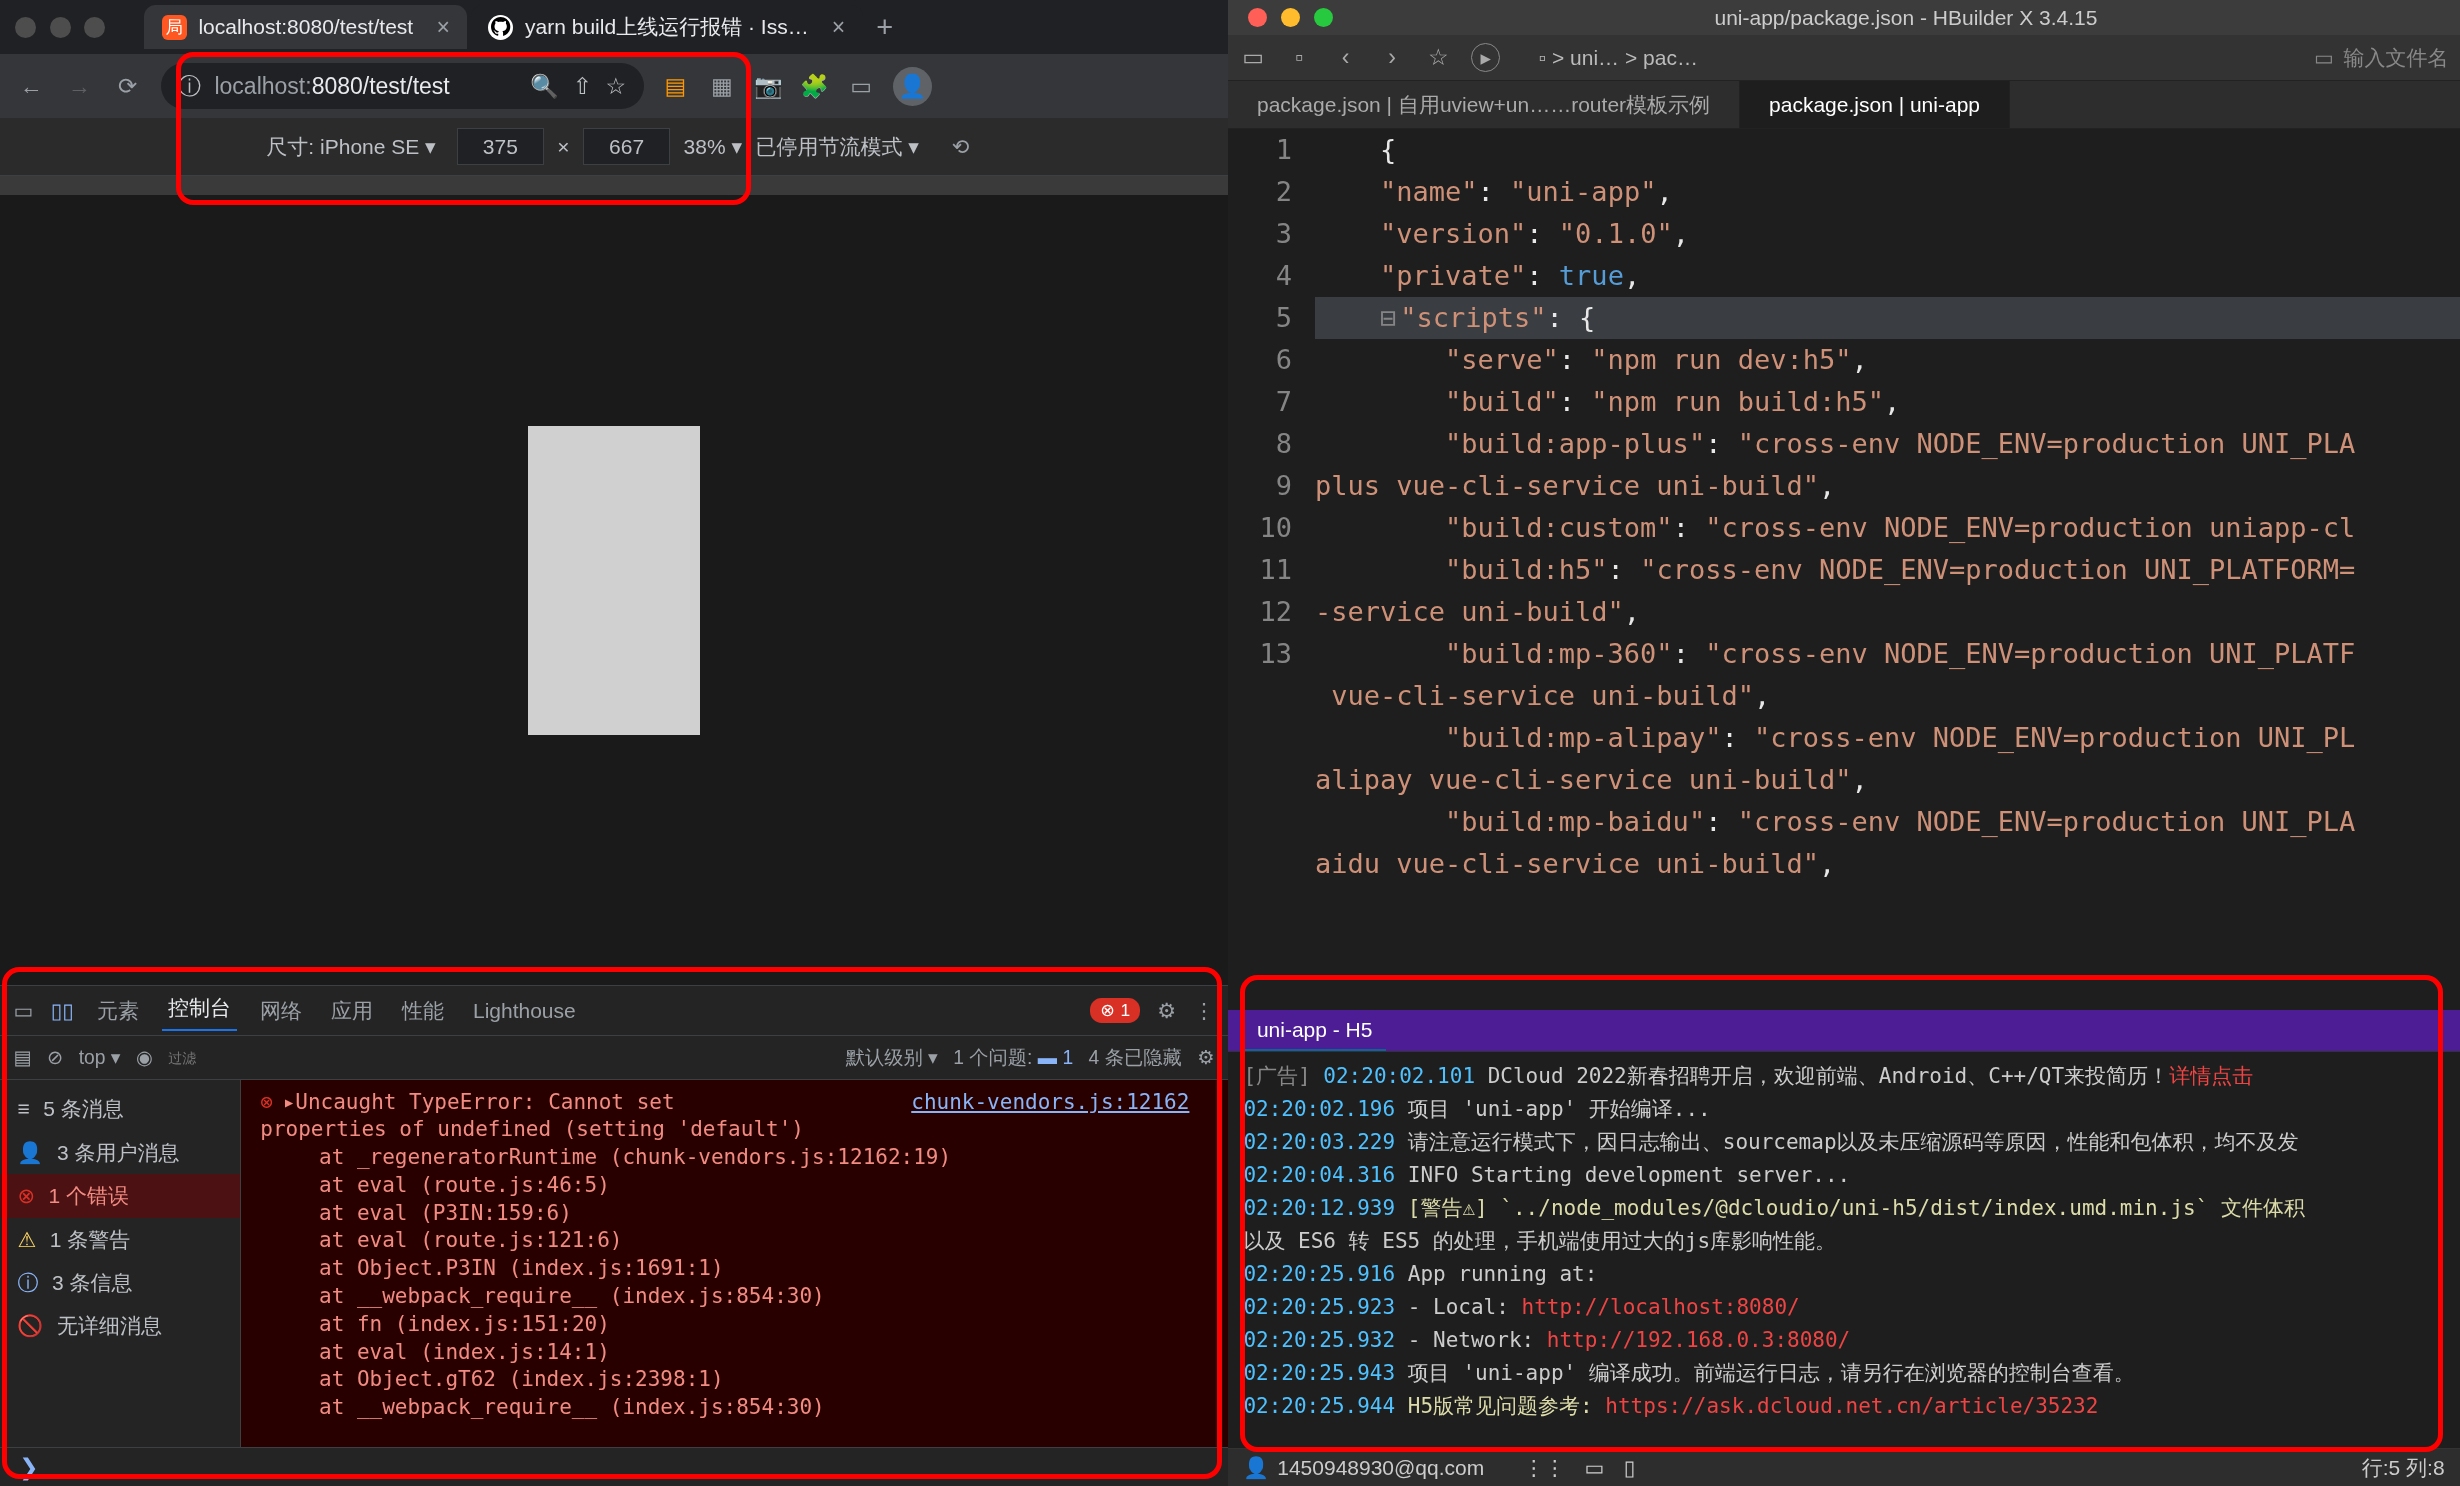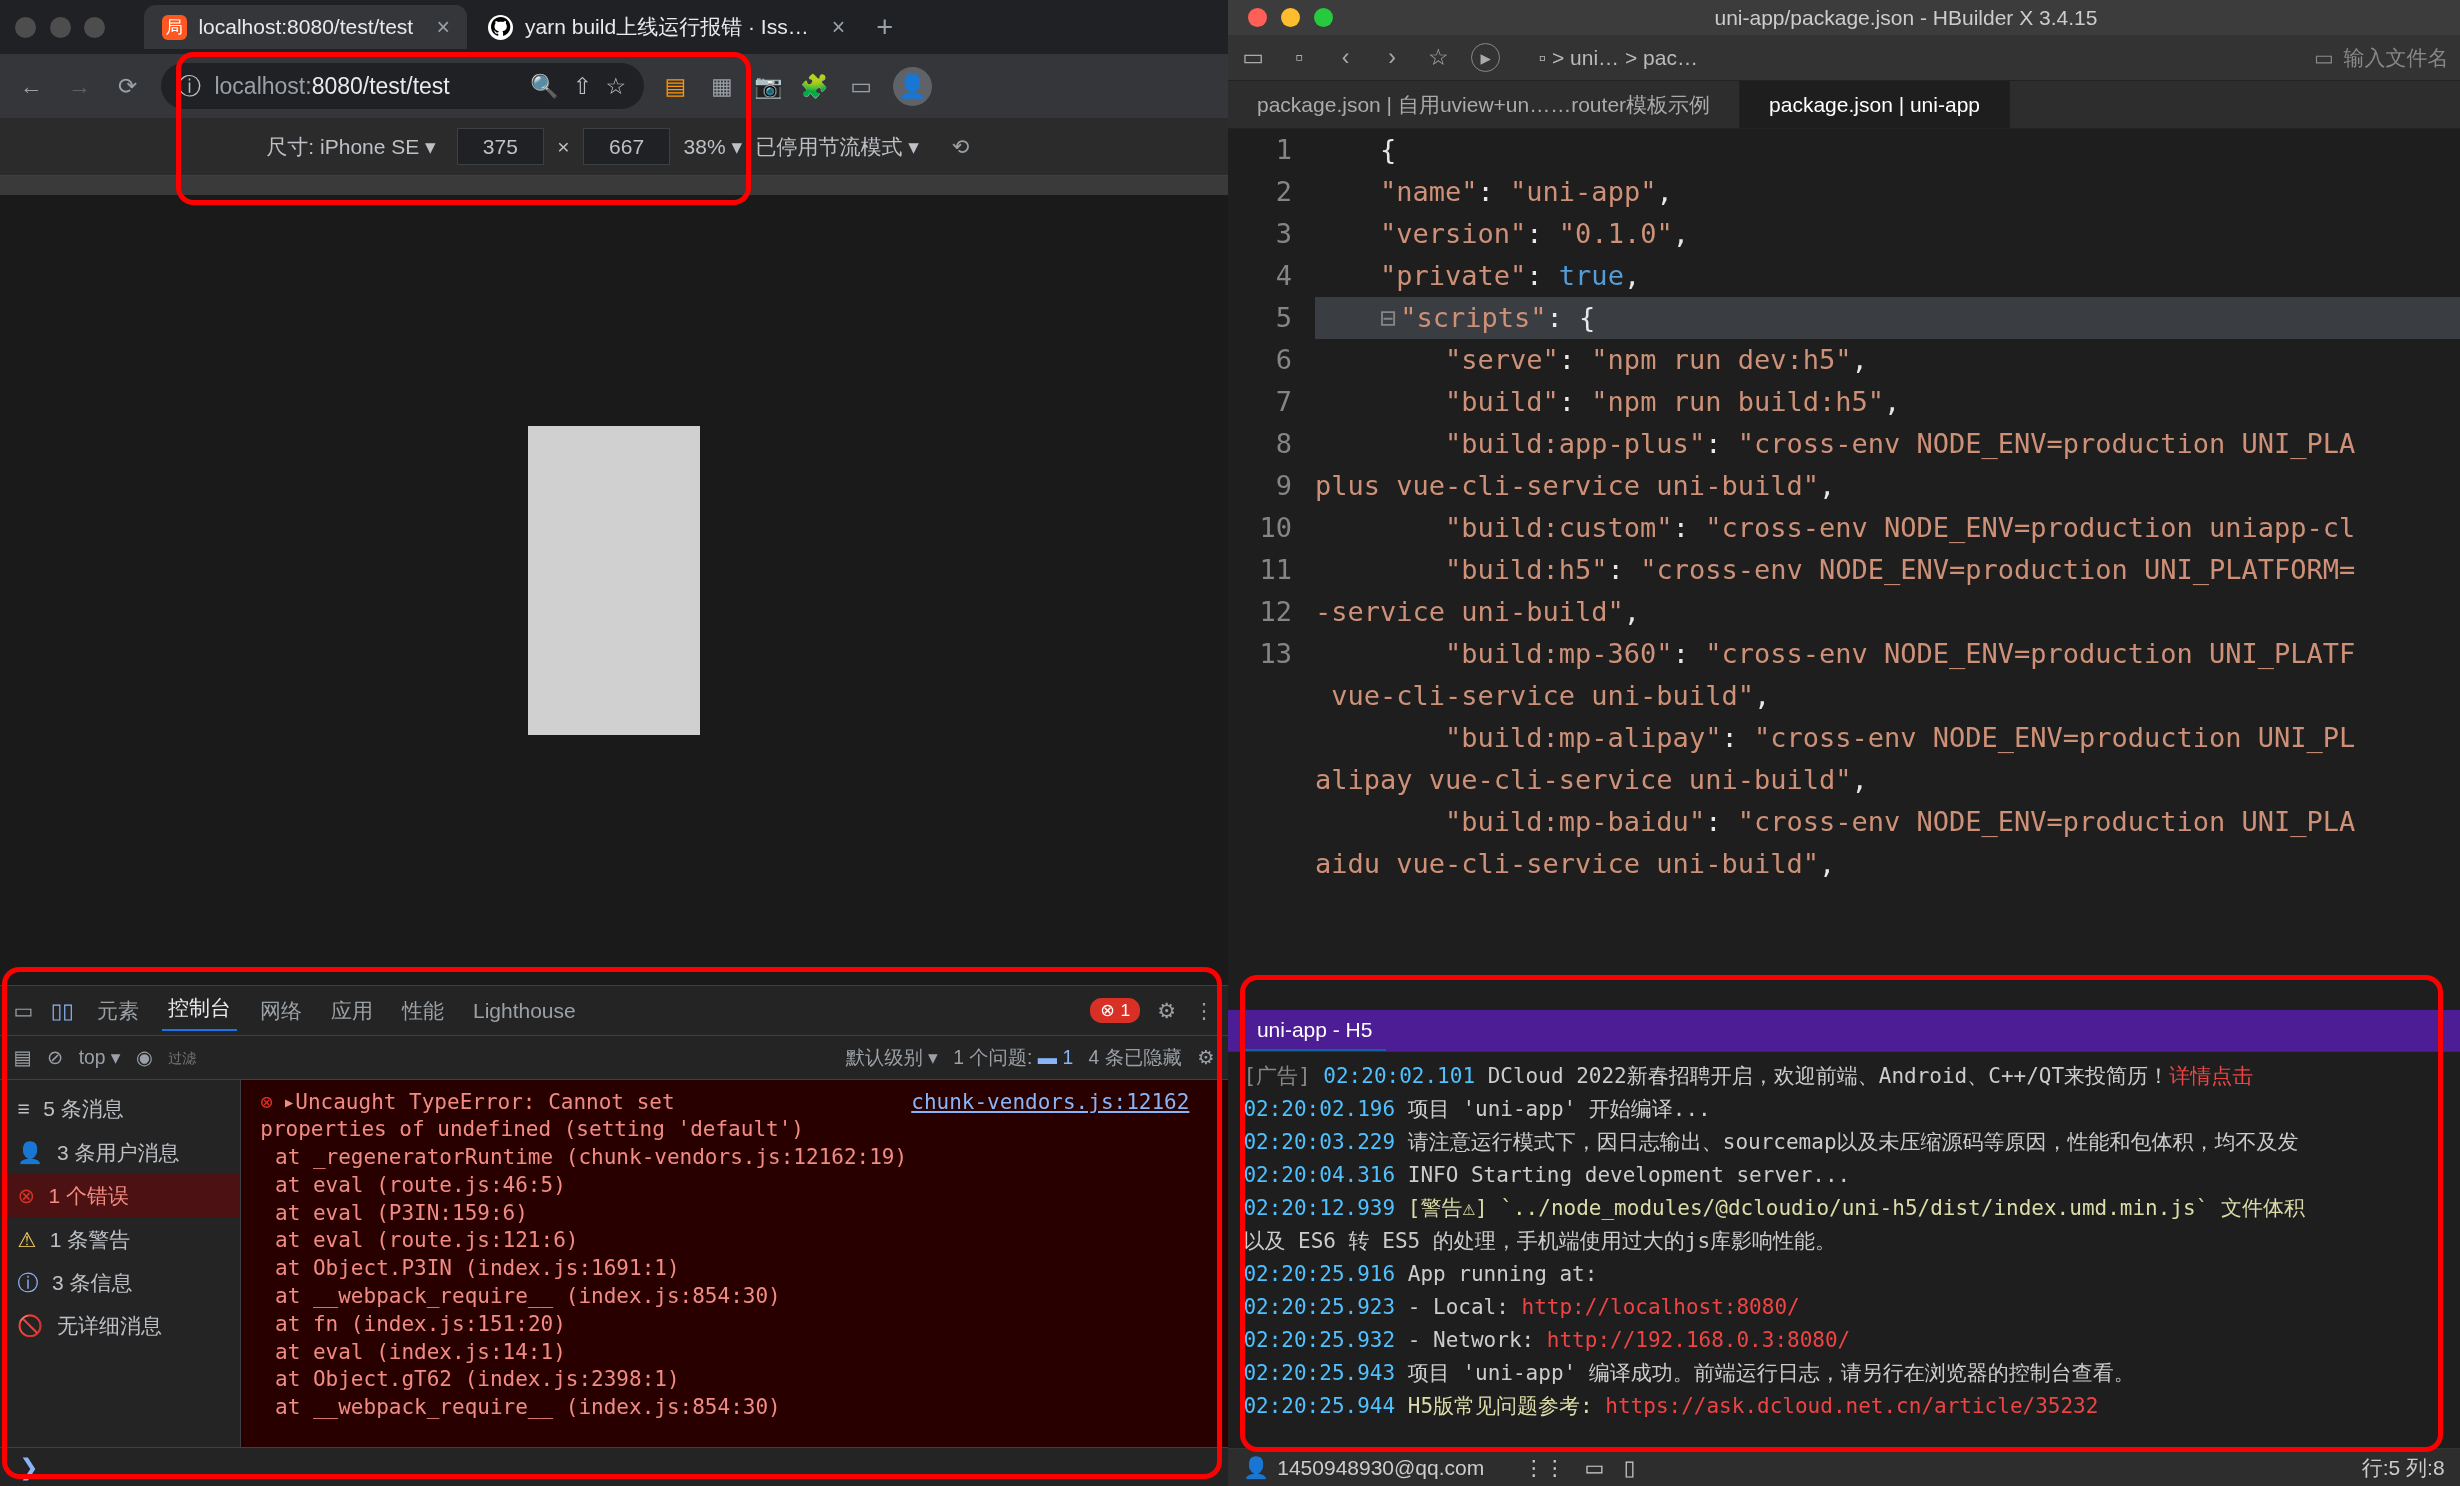--- a/index.html
+++ b/index.html
@@ -57,21 +57,21 @@
 .dt-badge { background: #d93025; color: #fff; border-radius: 11.6px; padding: 1.9px 9.7px; font-size: 17.4px; display: flex; align-items: center; gap: 5.8px; }
 .dt-toolbar { height: 44px; display: flex; align-items: center; padding: 0 13.5px; gap: 15.4px; border-bottom: 1px solid #3c4043; font-size: 19.3px; color: #9aa0a6; }
 .dt-filter { flex: none; width: 193px; background: transparent; border: none; color: #7dd3fc; font-size: 14px; }
 .dt-body { flex: 1; display: flex; overflow: hidden; }
 .dt-sidebar { width: 241px; border-right: 1px solid #3c4043; padding: 7.7px 0; font-size: 21px; }
 .dt-side-item { display: flex; align-items: center; gap: 13.5px; padding: 7.7px 17.4px; color: #bdc1c6; }
 .dt-side-item.error-sel { background: #4b1113; color: #f28b82; }
 .dt-console { flex: 1; overflow: auto; padding: 7.7px 0; font-family: Menlo, Consolas, monospace; font-size: 21px; background: #290000; }
 .err-line { color: #f28b82; padding: 1.9px 19.3px; display: flex; }
 .err-line.first::before { content: '⊗'; margin-right: 9.7px; color: #d93025; }
-.err-indent { padding-left: 34px; }
+.err-indent { padding-left: 34px; margin-left: 44px; }
 .err-src { margin-left: auto; color: #8ab4f8; text-decoration: underline; padding-right: 19.3px; }
 .err-u { }
 .dt-prompt { color: #8ab4f8; padding: 5.8px 19.3px; border-top: 1px solid #3c4043; background: #242424; }
 
 
 .hb-title { height: 35px; background: #3c3c3c; display: flex; align-items: center; padding: 0 20px; color: #ccc; font-size: 21px; }
 .hb-tl { display: flex; gap: 13.5px; margin-right: 39px; }
 .hb-dot { width: 19.3px; height: 19.3px; border-radius: 50%; }
 .hb-dot.r { background: #ff5f56; } .hb-dot.y { background: #ffbd2e; } .hb-dot.g { background: #27c93f; }
 .hb-title-text { flex: 1; text-align: center; }

